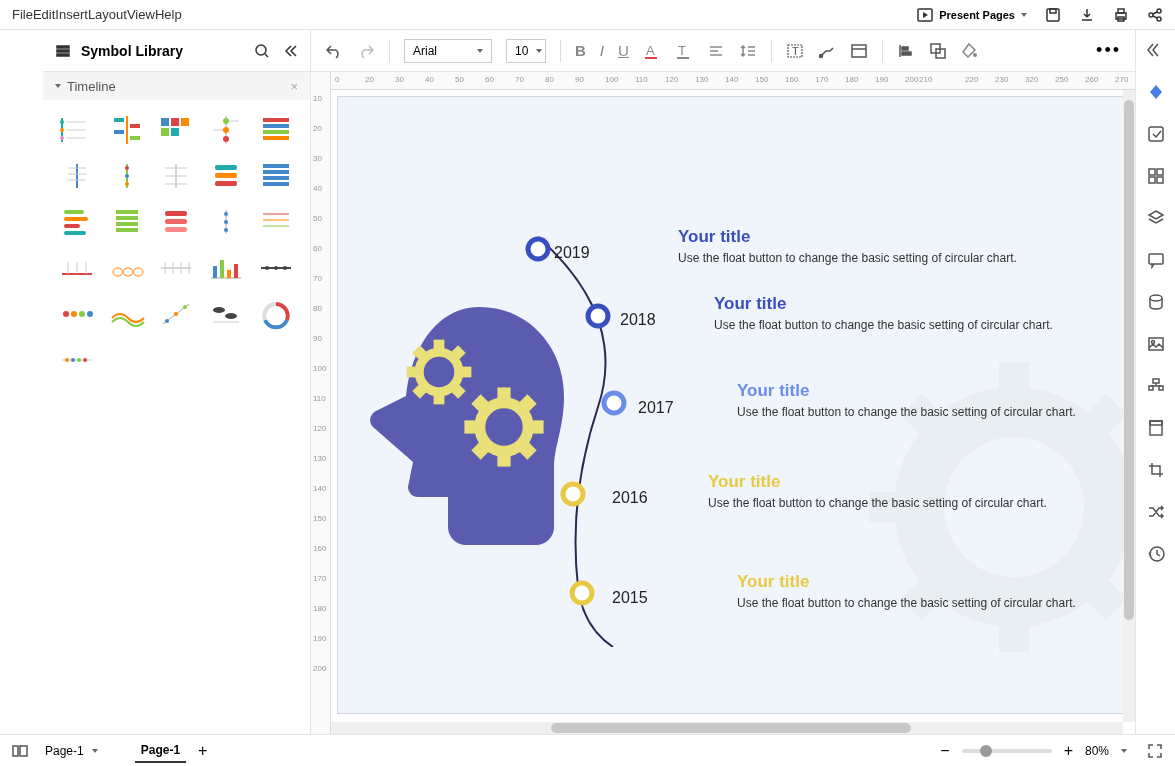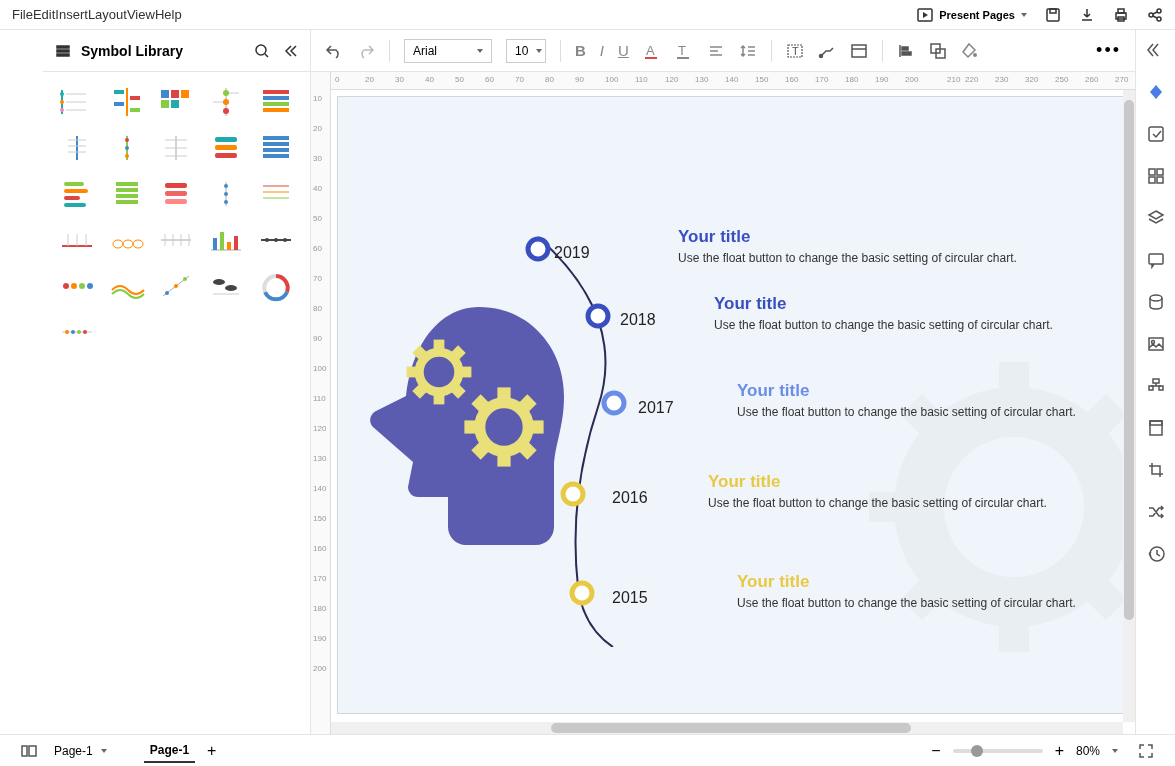--- a/index.html
+++ b/index.html
@@ -61,21 +61,21 @@
 .entry .ed { font-size: 12px; color: #333; }
 .gear-bg { position: absolute; right: -40px; top: 230px; opacity: 0.06; }
 
 
 .right-rail { width: 40px; border-left: 1px solid #e5e5e5; display: flex; flex-direction: column; align-items: center; padding-top: 8px; gap: 18px; }
 .right-rail .rbtn { width: 24px; height: 24px; display: flex; align-items: center; justify-content: center; cursor: pointer; }
 .right-rail .rbtn svg { width: 18px; height: 18px; }
 .right-rail .rbtn.active { color: #4a7de8; }
 
 
-.bottombar { height: 32px; border-top: 1px solid #e5e5e5; display: flex; align-items: center; padding: 0 21px; font-size: 12px; }
+.bottombar { height: 32px; border-top: 1px solid #e5e5e5; display: flex; align-items: center; padding: 0 12px; font-size: 12px; }
 .bottombar .pagesel { display: flex; align-items: center; gap: 8px; border: 1px solid transparent; padding: 2px 6px; }
 .bottombar .pagetab { margin-left: 30px; font-weight: bold; border-bottom: 2px solid #333; padding: 4px 6px; }
 .bottombar .plus { margin-left: 12px; font-size: 16px; cursor: pointer; }
 .bottombar .right { margin-left: auto; display: flex; align-items: center; gap: 12px; }
 .zoom-slider { width: 90px; height: 4px; background: #ddd; position: relative; border-radius: 2px; }
 .zoom-slider .handle { position: absolute; left: 18px; top: -4px; width: 12px; height: 12px; background: #999; border-radius: 50%; }
 
 .caret { width: 0; height: 0; border-left: 4px solid transparent; border-right: 4px solid transparent; border-top: 5px solid #666; }
 .caret-sm { border-left-width: 3px; border-right-width: 3px; border-top-width: 4px; }
 </style>
@@ -145,20 +145,27 @@
               <circle cx="7" cy="7" r="5"></circle>
               <path d="M11 11l3 3"></path>
             </svg>
           </span>
         <span class="icon-btn">
             <svg class="icon-svg">
               <path d="M9 3l-5 5 5 5M14 3l-5 5 5 5"></path>
             </svg>
           </span>
       </div>
+    </div>
+    <div class="panel-header">
+      <span style="display:flex;align-items:center;gap:6px">
+          <span class="caret caret-sm"></span>
+          <span>Timeline</span>
+        </span>
+      <span style="color:#aaa">×</span>
     </div>
     <div class="panel-body">
 
       <div class="shape-cell">
           <svg>
             <line x1="4" y1="4" x2="4" y2="28" stroke="#2aa" stroke-width="2"></line>
             <circle cx="4" cy="8" r="2" fill="#2aa"></circle>
             <circle cx="4" cy="16" r="2" fill="#f80"></circle>
             <circle cx="4" cy="24" r="2" fill="#e8c"></circle>
             <line x1="8" y1="8" x2="28" y2="8" stroke="#ccc"></line>
@@ -505,21 +512,21 @@
             <span class="tick" style="left: 304px;">110</span>
             <span class="tick" style="left: 334px;">120</span>
             <span class="tick" style="left: 364px;">130</span>
             <span class="tick" style="left: 394px;">140</span>
             <span class="tick" style="left: 424px;">150</span>
             <span class="tick" style="left: 454px;">160</span>
             <span class="tick" style="left: 484px;">170</span>
             <span class="tick" style="left: 514px;">180</span>
             <span class="tick" style="left: 544px;">190</span>
             <span class="tick" style="left: 574px;">200</span>
-            <span class="tick" style="left: 616px;">210</span>
+            <span class="tick" style="left: 588px;">210</span>
             <span class="tick" style="left: 634px;">220</span>
             <span class="tick" style="left: 664px;">230</span>
             <span class="tick" style="left: 694px;">320</span>
             <span class="tick" style="left: 724px;">250</span>
             <span class="tick" style="left: 754px;">260</span>
             <span class="tick" style="left: 784px;">270</span>
             <span class="tick" style="left: 814px;">280</span>
           </div>
         <div class="canvas-content">
           <div class="page">

